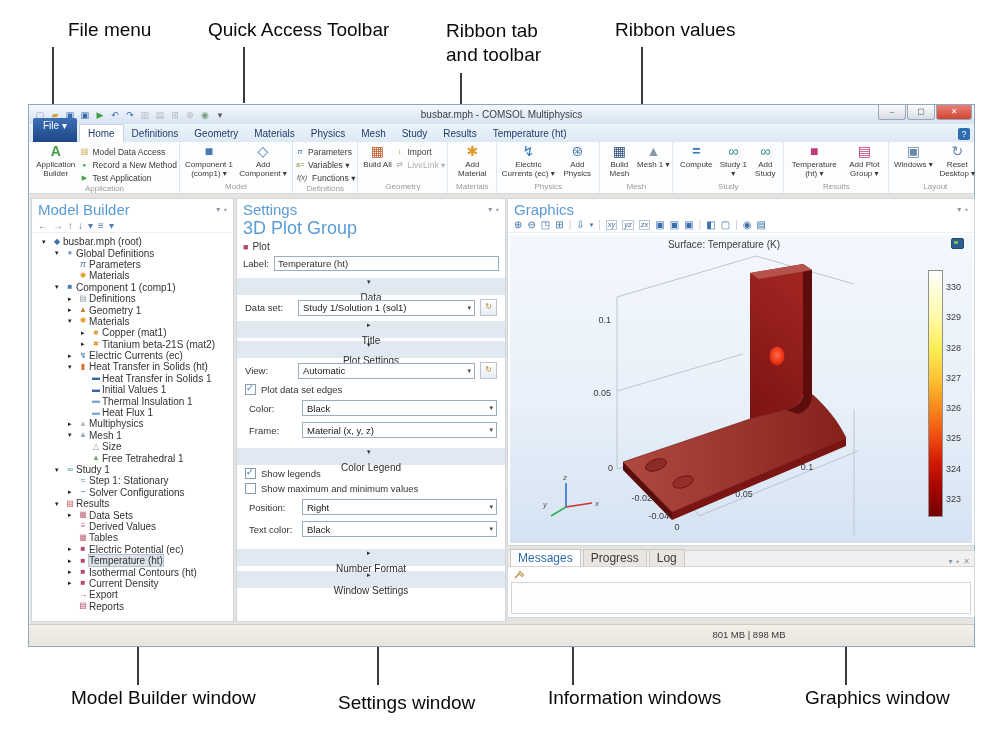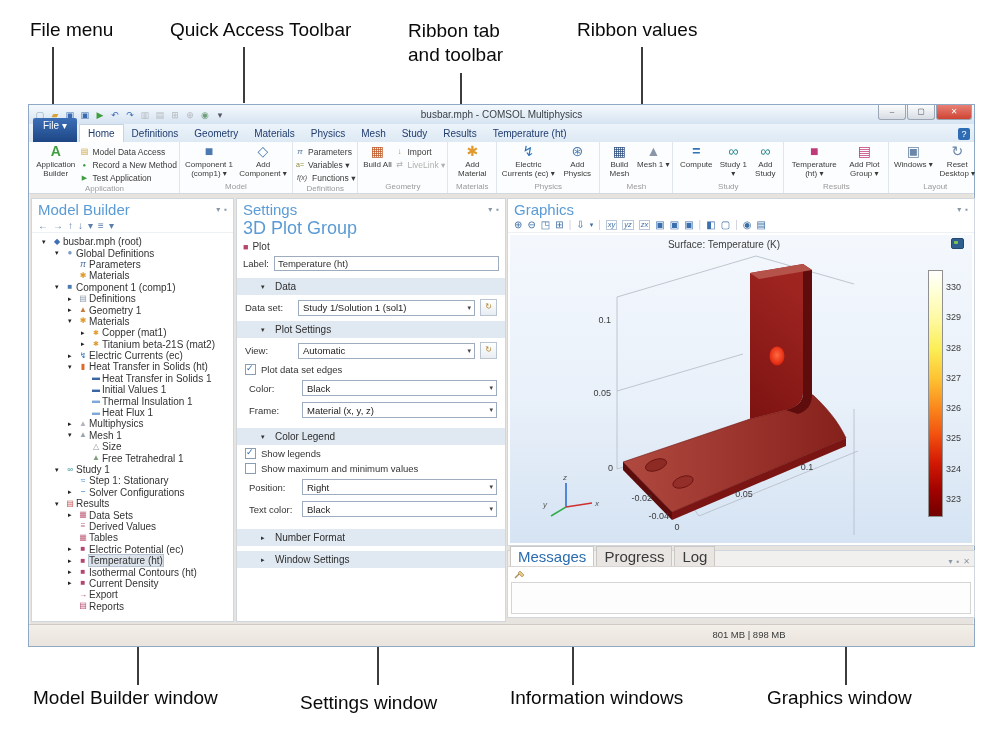--- a/index.html
+++ b/index.html
@@ -1,19 +1,19 @@
 <!DOCTYPE html>
 <html><head>
 <meta charset="utf-8">
 <style>
   html,body{margin:0;padding:0;background:#fff;}
   body{width:1000px;height:731px;position:relative;font-family:"Liberation Sans",sans-serif;overflow:hidden;}
 
   
-  .annot{position:absolute;font-size:19px;color:#0a0a0a;white-space:nowrap;}
+  .annot{position:absolute;font-size:19px;color:#0a0a0a;white-space:nowrap;margin-left:38px;}
   .annot.wrap{white-space:normal;width:112px;line-height:1.25;}
   .aline{position:absolute;width:1.5px;background:#3c3c3c;}
   .alineh{position:absolute;height:1.5px;background:#3c3c3c;}
 
   
   #app{position:absolute;left:28px;top:104px;width:947px;height:543px;border:1px solid #8fa9c4;background:#eceff3;box-sizing:border-box;}
   .titlebar{position:absolute;left:0;top:0;right:0;height:19px;background:linear-gradient(#f4f9fd,#d6e3f1);border-bottom:1px solid #c3d2e2;display:flex;align-items:center;}
   .qat{display:flex;align-items:center;gap:3px;padding-left:5px;}
   .qicon{font-size:9px;line-height:12px;width:12px;text-align:center;cursor:default;}
   .c-blue{color:#3a6ab0}.c-amber{color:#d8a23a}.c-green{color:#3f9e3f}.c-gray{color:#b4b9bf}.c-mid{color:#8ba0b8}.c-teal{color:#6f9e7a}.c-dark{color:#556}
@@ -90,21 +90,21 @@
   .i-export::before{content:"→";color:#b5446e}
   .i-reports::before{content:"▤";color:#b5446e}
 
   
   #settings{left:206px;top:4px;width:270px;height:424px;}
   .stype{font-size:18px;color:#5b9bd5;padding:0 6px;}
   .plotrow{display:flex;align-items:center;gap:4px;padding:2px 6px;font-size:10px;color:#333;}
   .plotrow .cube{color:#b5446e;font-size:9px;}
   .labelrow{display:flex;align-items:center;gap:5px;padding:2px 6px 4px;font-size:9.5px;color:#333;}
   .labelrow input{flex:1;height:13px;border:1px solid #9dadbe;font-size:9.5px;padding:0 3px;font-family:"Liberation Sans",sans-serif;color:#333;}
-  .secbar{display:flex;align-items:center;gap:6px;background:#e0e8f1;height:17px;font-size:10px;color:#2d2d2d;padding:0 24px;margin-top:3px;}
+  .secbar{display:flex;align-items:center;gap:6px;background:#e0e8f1;height:17px;font-size:10px;color:#2d2d2d;padding:0 24px;margin-top:3px;flex-direction:column;}
   .secbar .sarrow{font-size:7px;color:#333;width:8px;}
   .sarrow.exp::before{content:"▾"} .sarrow.col::before{content:"▸"}
   .frow{display:flex;align-items:center;gap:5px;padding:4px 8px 2px;font-size:9.5px;color:#333;}
   .frow .cap{width:48px;flex:none;}
   .selbox{flex:1;height:14px;border:1px solid #9dadbe;background:#fff;display:flex;align-items:center;padding:0 4px;position:relative;font-size:9.5px;color:#222;}
   .selbox::after{content:"▾";position:absolute;right:3px;font-size:7px;color:#444;}
   .auxbtn{width:15px;height:15px;border:1px solid #b9c4d0;background:linear-gradient(#fff,#e8edf2);font-size:8px;line-height:14px;text-align:center;color:#b08830;flex:none;}
   .cbrow{display:flex;align-items:center;gap:5px;padding:3px 8px 1px;font-size:9.5px;color:#333;}
   .cb{width:9px;height:9px;border:1px solid #8a9cb0;background:#fff;flex:none;position:relative;}
   .cb.checked::before{content:"✓";position:absolute;left:0px;top:-2px;font-size:9px;color:#2b6cb0;}
@@ -121,21 +121,21 @@
   .plottitle{position:absolute;left:4px;width:420px;top:4px;text-align:center;font-size:10px;color:#3c3c3c;}
   .miniview{position:absolute;right:8px;top:3px;width:11px;height:9px;border-radius:2px;background:#2f5f8f;border:1px solid #24496e;}
   .miniview::after{content:"";position:absolute;left:2px;top:2px;width:4px;height:3px;background:#7fc24f;border-radius:1px;}
   .plotsvg{position:absolute;left:0;top:0;}
   .legendbar{position:absolute;right:29px;top:35px;width:13px;height:245px;border:1px solid #909090;background:linear-gradient(to bottom,#ffffff 0%,#ffffd8 8%,#fef9a0 20%,#fbee55 32%,#fdc232 44%,#fb8c1e 55%,#f1500f 67%,#d31a05 78%,#a30300 89%,#720000 100%);}
   .legendlabels{position:absolute;right:6px;top:47px;height:222px;display:flex;flex-direction:column;justify-content:space-between;font-size:9px;color:#3a3a3a;text-align:left;width:20px;}
 
   
   #info{left:477px;top:356px;width:468px;height:68px;}
   .itabs{display:flex;align-items:flex-end;height:15px;background:#f2f0ee;border-bottom:1px solid #d8d5d2;padding-left:2px;gap:2px;}
-  .itab{font-size:15px;color:#3a3a3a;background:#e8e5e2;border:1px solid #cbc8c4;border-bottom:none;padding:1px 7px;}
+  .itab{font-size:12px;color:#3a3a3a;background:#e8e5e2;border:1px solid #cbc8c4;border-bottom:none;padding:1px 7px;}
   .itab.active{background:#fff;color:#2b6cb0;}
   .iticons{margin-left:auto;color:#8a97a4;font-size:8px;display:flex;gap:4px;padding-right:4px;}
   .ibar{height:14px;display:flex;align-items:center;padding-left:5px;}
   .icontent{position:absolute;left:3px;right:3px;top:31px;bottom:3px;background:#fdfdfd;border:1px solid #d5d5d5;}
 
   .statusbar{position:absolute;left:0;right:0;bottom:0;height:21px;background:linear-gradient(#f3efe9,#e9e4dd);border-top:1px solid #cfcac3;}
   .statustext{position:absolute;left:630px;width:180px;top:4px;text-align:center;font-size:9.5px;color:#3a3a3a;}
 </style>
 </head>
 <body>
@@ -642,20 +642,24 @@
           <span>Data</span>
         </div>
       <div class="frow">
         <span class="cap">Data set:</span>
         <div class="selbox">
             <span>Study 1/Solution 1 (sol1)</span>
           </div>
         <div class="auxbtn">↻</div>
       </div>
 
+      <div class="secbar">
+          <span class="sarrow col"></span>
+          <span>Title</span>
+        </div>
 
       <div class="secbar">
           <span class="sarrow exp"></span>
           <span>Plot Settings</span>
         </div>
       <div class="frow">
         <span class="cap">View:</span>
         <div class="selbox">
             <span>Automatic</span>
           </div>

